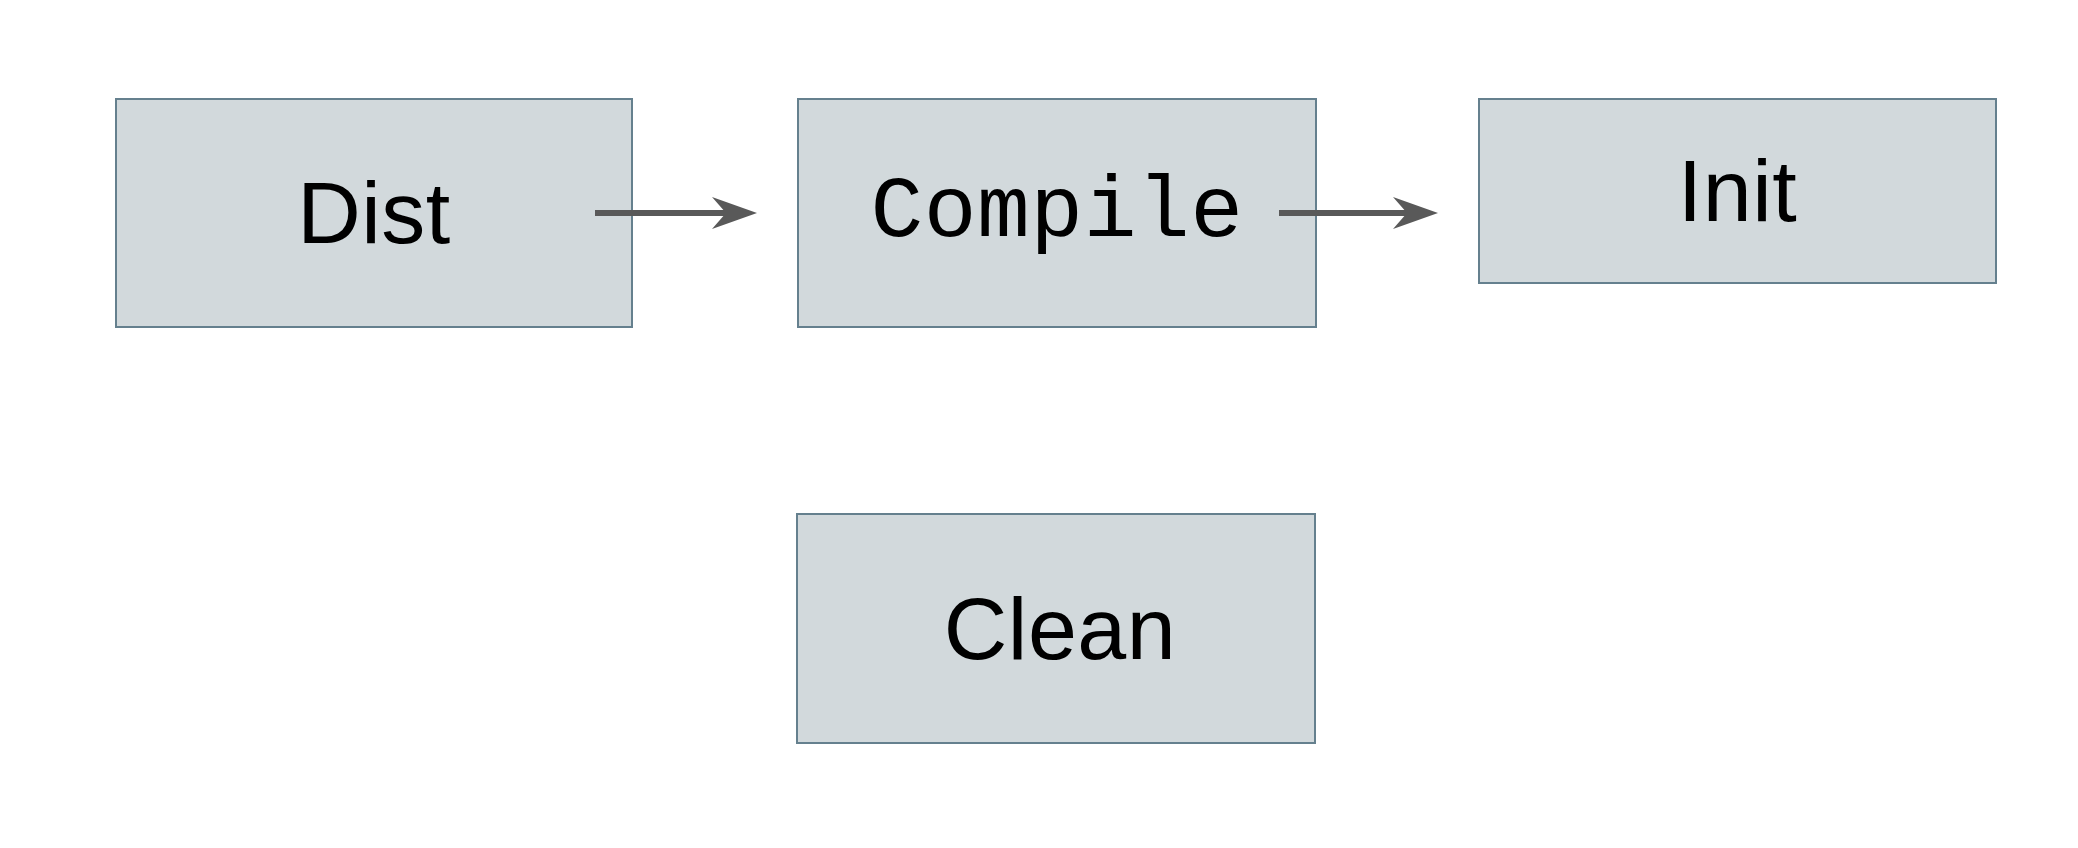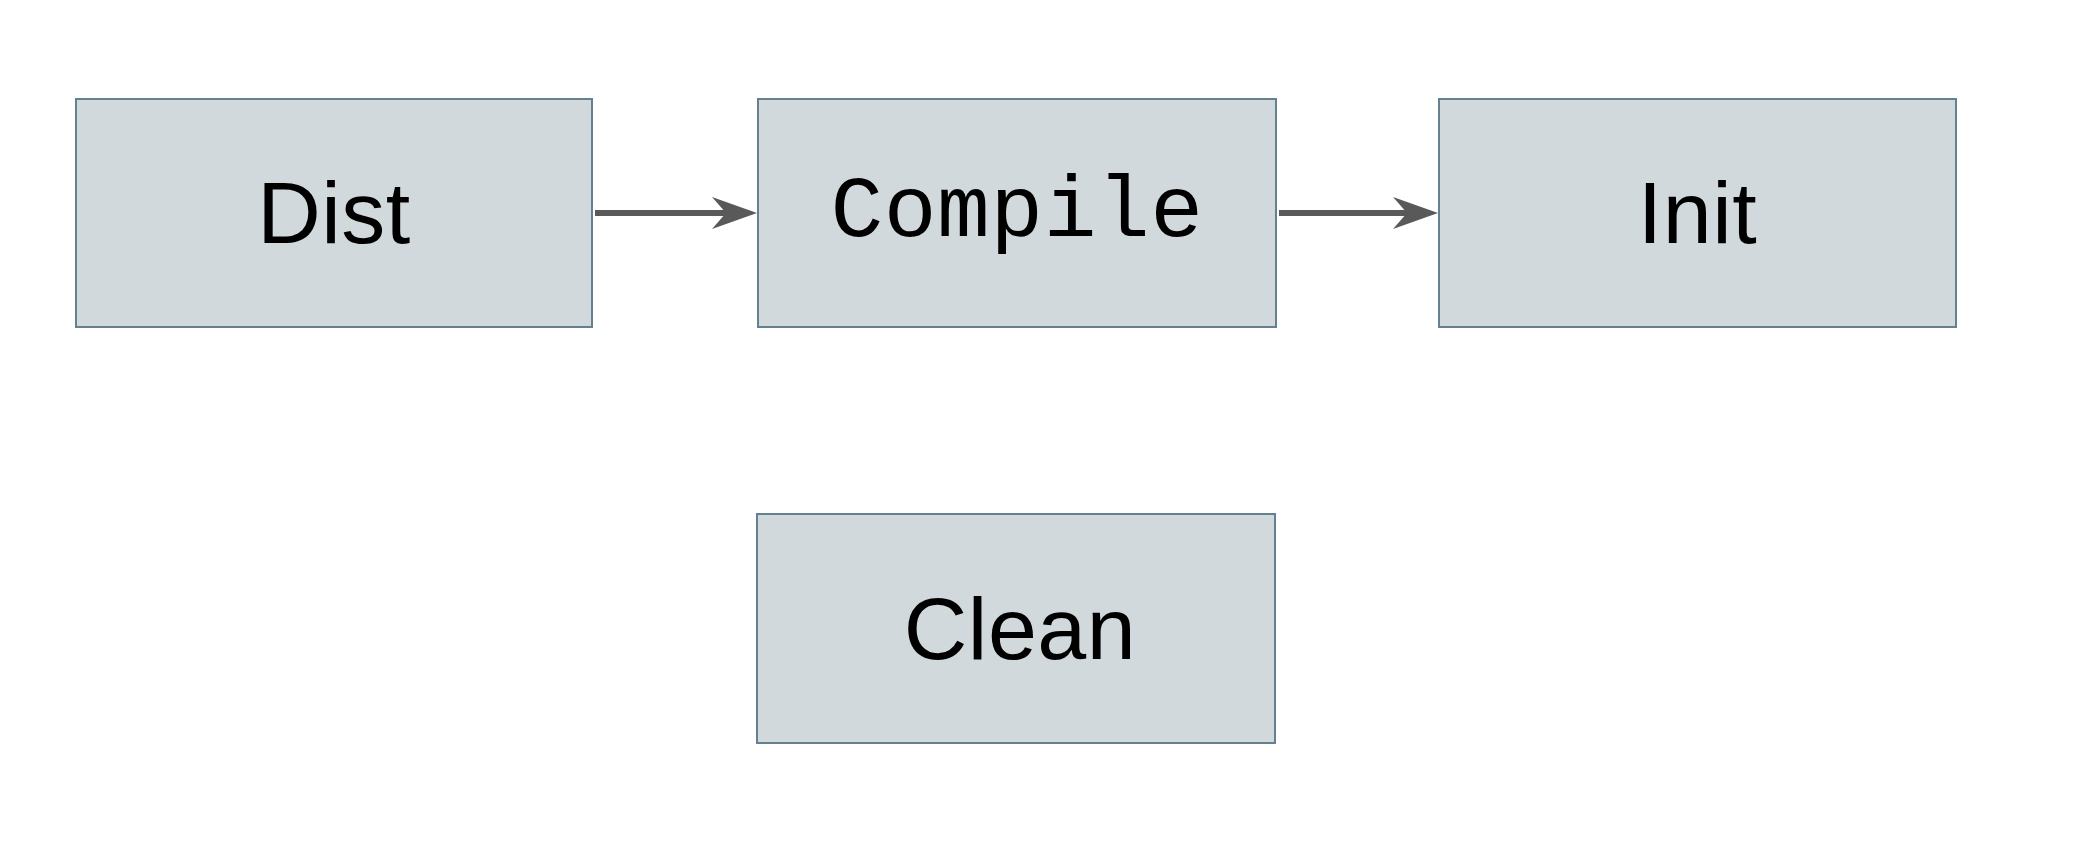--- a/index.html
+++ b/index.html
@@ -16,32 +16,33 @@
     overflow: hidden;
   }
   .node {
     position: absolute;
     box-sizing: border-box;
     background: var(--node-fill, #d2d9dc);
     border: 2px solid var(--node-border, #65808e);
     display: flex;
     align-items: center;
     justify-content: center;
+    margin-left: 40px;
   }
   .node-label {
     font-size: 88px;
     font-weight: 400;
     color: var(--text, #000000);
     line-height: 1;
     letter-spacing: 0.5px;
     user-select: none;
   }
   #node-dist    { left: 75px;   top: 98px;  width: 518px; height: 230px; }
   #node-compile { left: 757px;  top: 98px;  width: 520px; height: 230px; font-family: Liberation Mono, monospace; }
-  #node-init    { left: 1438px; top: 98px;  width: 519px; height: 230px; }
+  #node-init    { left: 1438px; top: 98px;  width: 519px; height: 186px; }
   #node-clean   { left: 756px;  top: 513px; width: 520px; height: 231px; padding-left: 8px; }
 
   svg.connectors {
     position: absolute;
     left: 0; top: 0;
     width: 2078px;
     height: 848px;
     pointer-events: none;
   }
   svg.connectors g { pointer-events: all; }

